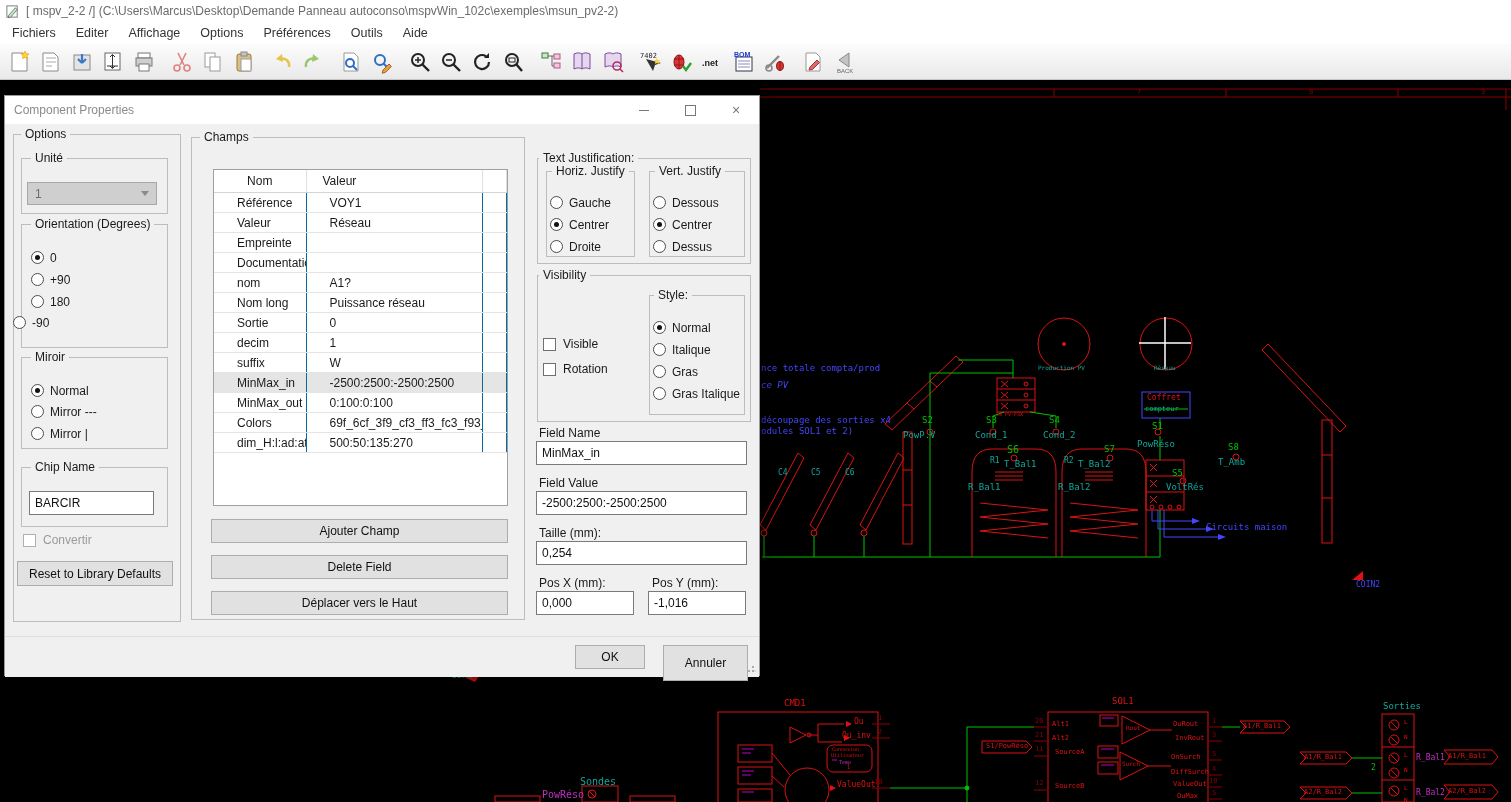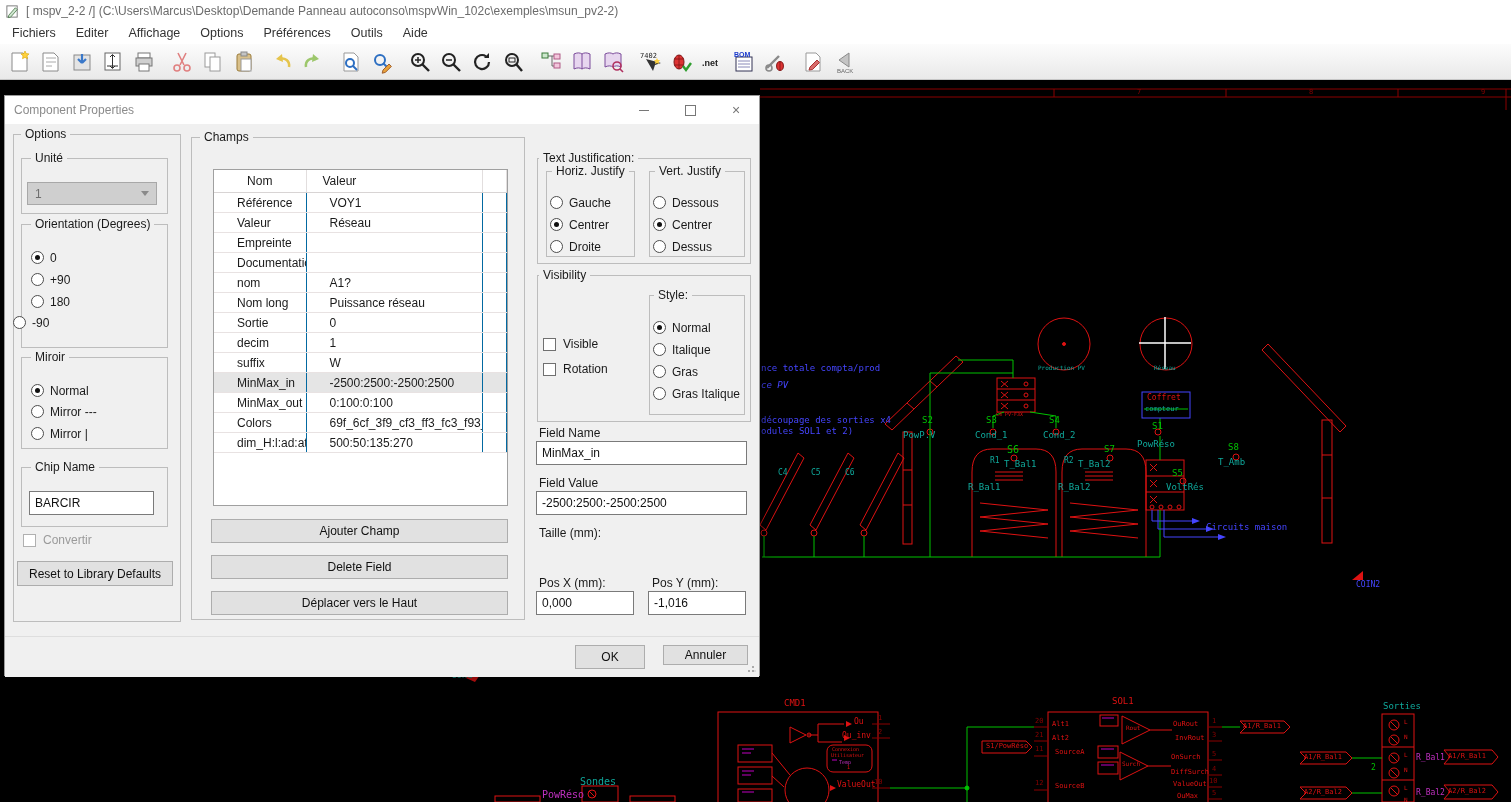--- a/index.html
+++ b/index.html
@@ -686,22 +686,23 @@
   <div class="radio-row" style="left:648px;top:290px">
       <span class="radio"></span>
       <span>Gras Italique</span>
     </div>
 
   <span class="glabel" style="left:530px;top:330px;background:transparent">Field Name</span>
   <input class="tin" style="left: 531px; top: 345px; width: 211px; height: 24px;" value="MinMax_in">
   <span class="glabel" style="left:530px;top:380px;background:transparent">Field Value</span>
   <input class="tin" style="left: 531px; top: 395px; width: 211px; height: 24px;" value="-2500:2500:-2500:2500">
   <span class="glabel" style="left:530px;top:430px;background:transparent">Taille (mm):</span>
+  <input class="tin" style="left: 531px; top: 445px; width: 211px; height: 24px;" value="0,254">
   <span class="glabel" style="left:530px;top:480px;background:transparent">Pos X (mm):</span>
   <input class="tin" style="left: 531px; top: 495px; width: 98px; height: 24px;" value="0,000">
   <span class="glabel" style="left:643px;top:480px;background:transparent">Pos Y (mm):</span>
   <input class="tin" style="left: 643px; top: 495px; width: 98px; height: 24px;" value="-1,016">
 
   <div class="footer"></div>
   <button class="btn" style="left:570px;top:549px;width:70px;height:24px">OK</button>
-  <button class="btn" style="left:658px;top:549px;width:85px;height:20px">Annuler</button>
+  <button class="btn" style="left:658px;top:549px;width:85px;height:36px">Annuler</button>
   <span class="grip"></span>
 </div>
 
 </body></html>

